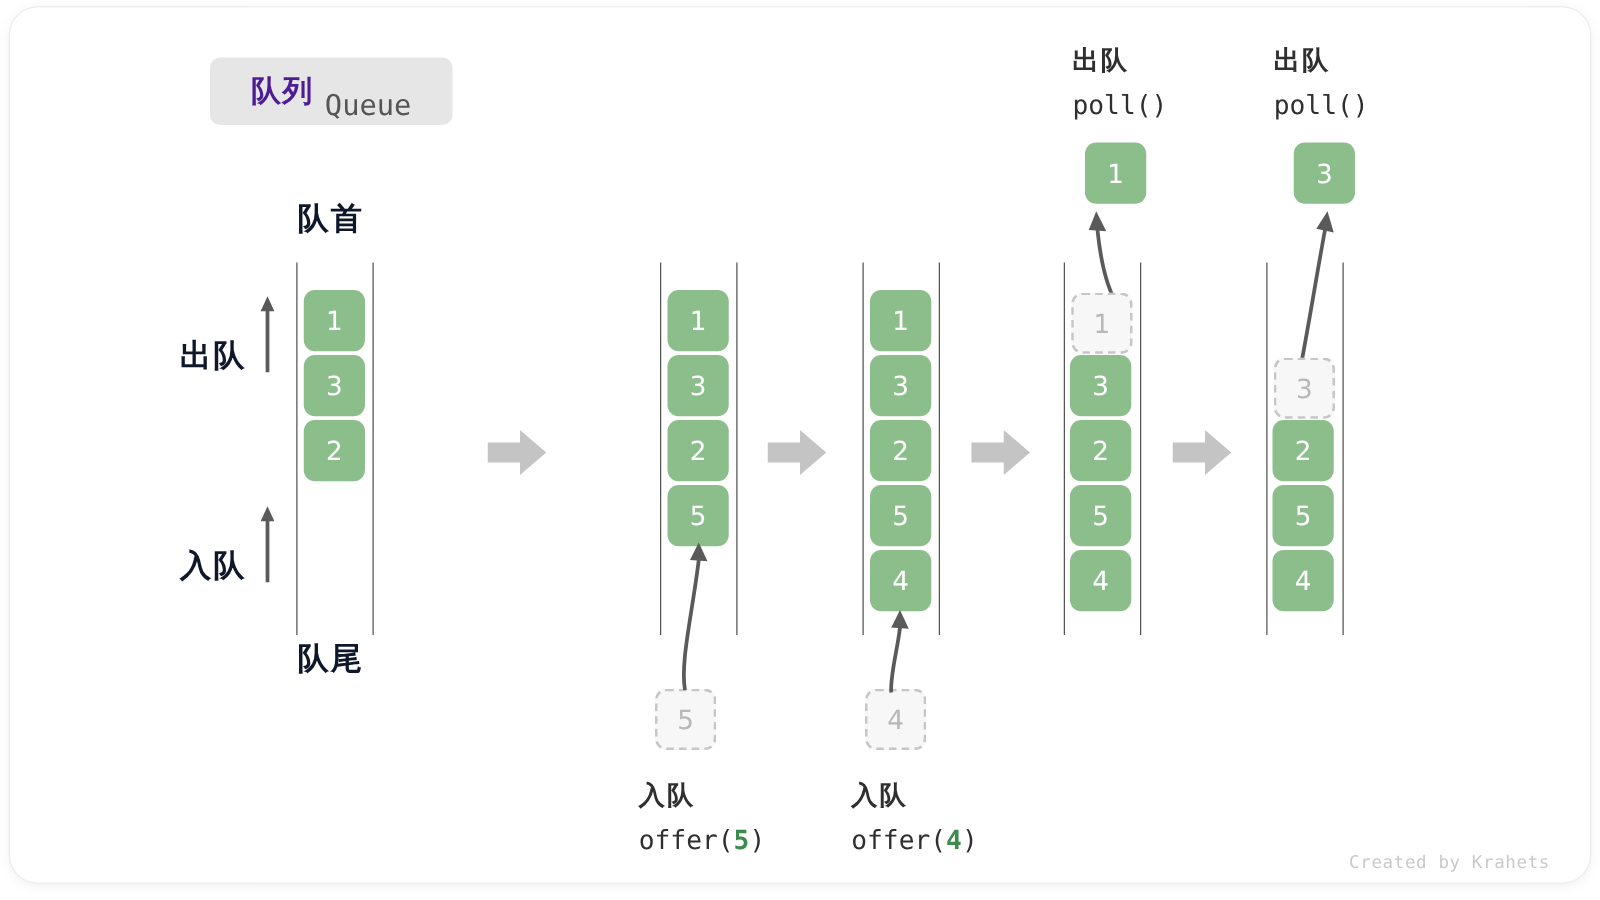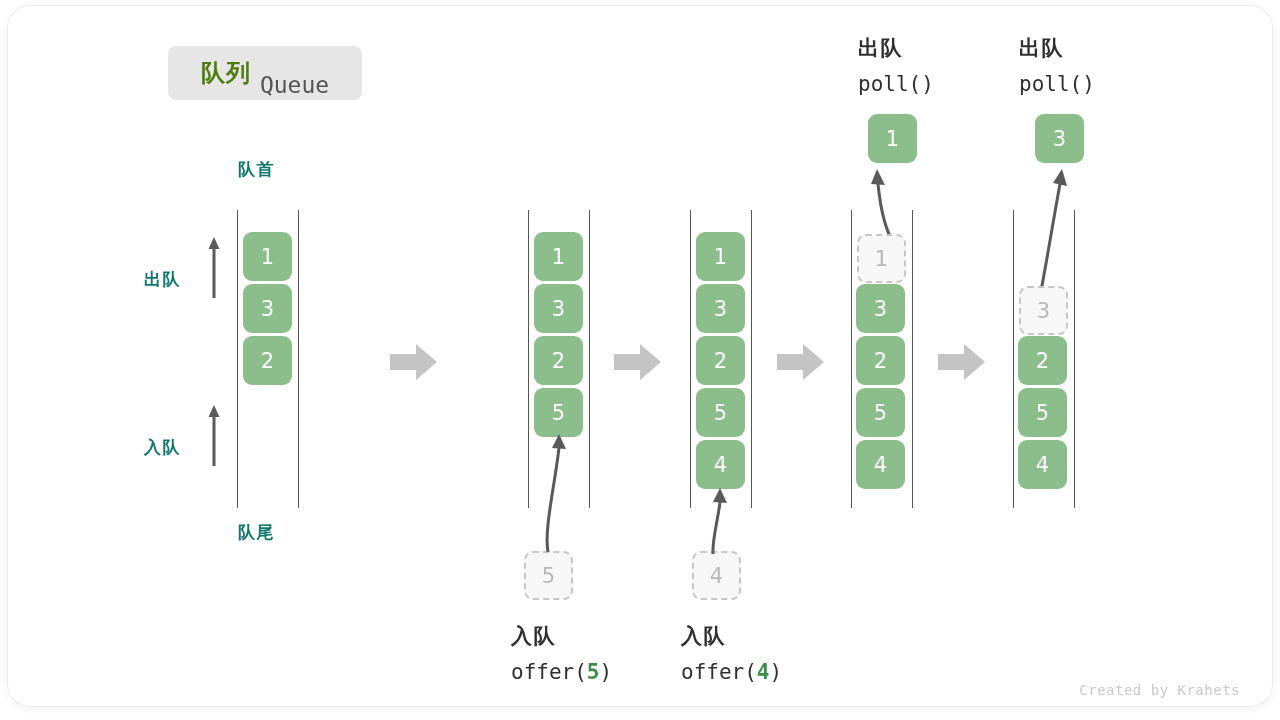--- a/index.html
+++ b/index.html
@@ -40,35 +40,35 @@
     background: #e6e6e6;
     border-radius: 8px;
     display: flex;
     align-items: center;
     justify-content: center;
     gap: 9px;
   }
   #title-chip .cn {
     font-size: 24px;
     font-weight: bold;
-    color: #4d7c0f;
+    color: #4c1d95;
     letter-spacing: 1px;
   }
   #title-chip .en {
     font-size: 23px;
     color: #555;
     font-family: "DejaVu Sans Mono", "Liberation Mono", monospace;
     margin-top: 24px;
   }
 
   
   .cn-label {
-    font-size: 17px;
+    font-size: 25px;
     font-weight: bold;
-    color: #0f766e;
+    color: #0f172a;
     letter-spacing: 1.5px;
     white-space: nowrap;
   }
   .op-label {
     font-size: 21px;
     color: #2f2f2f;
     line-height: 36px;
     white-space: nowrap;
     text-align: left;
   }
@@ -131,21 +131,21 @@
 
 <div id="card">
   <div id="stage">
 
     <div class="abs" id="title-chip">
       <span class="cn">队列</span>
       <span class="en">Queue</span>
     </div>
 
     <div class="abs cn-label" style="left:238px; top:158px;">队首</div>
-    <div class="abs cn-label" style="left:238px; top:521px;">队尾</div>
+    <div class="abs cn-label" style="left:238px; top:510px;">队尾</div>
 
     <div class="abs cn-label" style="left:144px; top:268px;">出队</div>
     <div class="abs cn-label" style="left:144px; top:436px;">入队</div>
 
     <svg class="abs up-arrow" style="left:207px; top:236px;" viewBox="0 0 14 62">
       <line x1="7" y1="62" x2="7" y2="12" stroke="#5a5a5a" stroke-width="3"></line>
       <polygon points="7,1 1.5,13 12.5,13" fill="#5a5a5a"></polygon>
     </svg>
     <svg class="abs up-arrow" style="left:207px; top:404px;" viewBox="0 0 14 62">
       <line x1="7" y1="62" x2="7" y2="12" stroke="#5a5a5a" stroke-width="3"></line>

